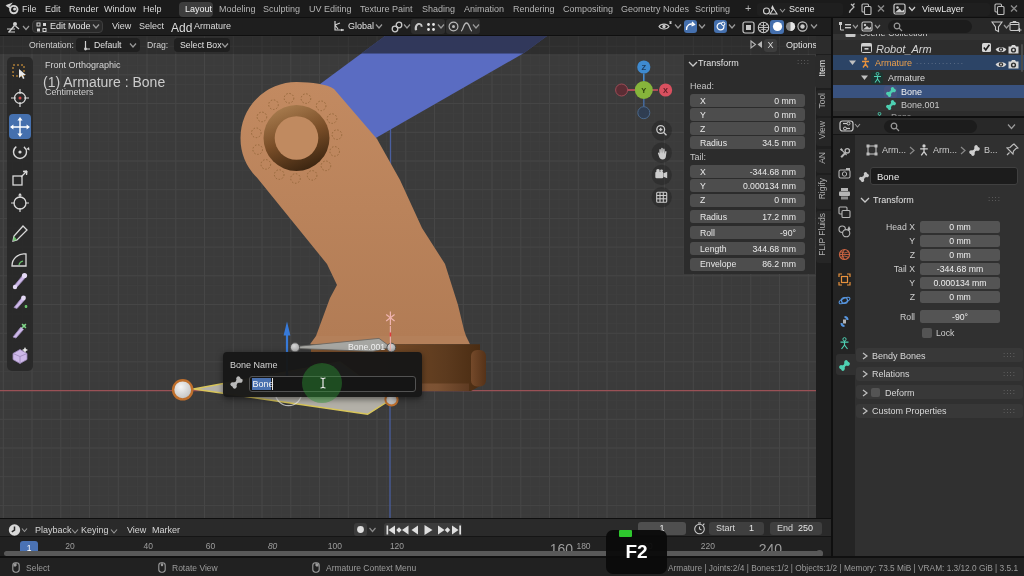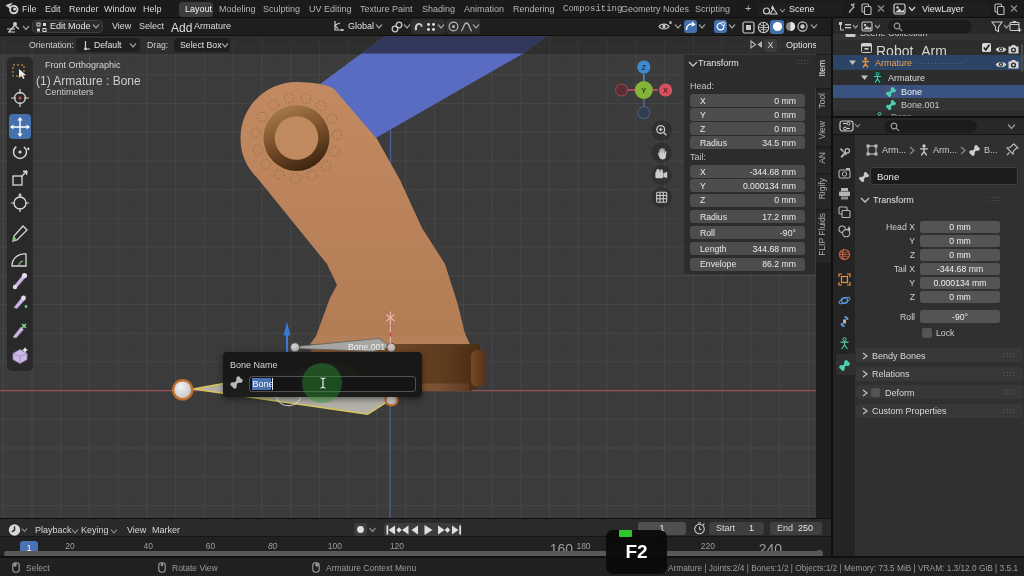--- a/index.html
+++ b/index.html
@@ -28,21 +28,21 @@
     <div class="t" style="left:143px;top:4px;font-size:9px;color:#d8d8d8;">Help</div>
     <div class="abs" style="left:179px;top:1.5px;width:34px;height:15px;background:#3d3d3d;border-radius:4px;"></div>
     <div class="t" style="left:185px;top:4px;font-size:9px;color:#f2f2f2;">Layout</div>
     <div class="t" style="left:219px;top:4px;font-size:9px;color:#b4b4b4;">Modeling</div>
     <div class="t" style="left:263px;top:4px;font-size:9px;color:#b4b4b4;">Sculpting</div>
     <div class="t" style="left:309px;top:4px;font-size:9px;color:#b4b4b4;">UV Editing</div>
     <div class="t" style="left:360px;top:4px;font-size:9px;color:#b4b4b4;">Texture Paint</div>
     <div class="t" style="left:422px;top:4px;font-size:9px;color:#b4b4b4;">Shading</div>
     <div class="t" style="left:464px;top:4px;font-size:9px;color:#b4b4b4;">Animation</div>
     <div class="t" style="left:513px;top:4px;font-size:9px;color:#b4b4b4;">Rendering</div>
-    <div class="t" style="left:563px;top:4px;font-size:9px;color:#b4b4b4;font-family:Liberation Mono, monospace;">Compositing</div>
+    <div class="t" style="left:563px;top:4px;font-size:9px;color:#b4b4b4;">Compositing</div>
     <div class="t" style="left:621px;top:4px;font-size:9px;color:#b4b4b4;">Geometry Nodes</div>
     <div class="t" style="left:695px;top:4px;font-size:9px;color:#b4b4b4;">Scripting</div>
     <div class="t" style="left:745px;top:2px;font-size:11px;color:#b4b4b4;">+</div>
 
     <div class="abs" style="left:757px;top:2.5px;width:86px;height:13px;background:#1f1f1f;border-radius:3px;"></div>
     <svg class="abs" style="left:762px;top:3.5px;" width="24" height="12" viewBox="0 0 24 12">
       <circle cx="4.5" cy="7" r="3" fill="none" stroke="#d0d0d0" stroke-width="1.1"></circle>
       <path d="M8,10 L11.5,4.5 L15,10 Z" fill="none" stroke="#d0d0d0" stroke-width="1.1"></path>
       <path d="M10.5,1 l1.2,2.4 a1.35,1.35 0 1 1 -2.4,0 Z" fill="#d0d0d0"></path>
       <path d="M18,5 l2.5,3 2.5,-3" stroke="#9a9a9a" stroke-width="1.1" fill="none"></path>
@@ -605,21 +605,21 @@
       <g transform="translate(0,283.5)">
         <path d="M4,9 L11,5 L18,9 L18,15 L11,19 L4,15 Z" fill="#cdb8e8" stroke="#9a86b8" stroke-width="0.8"></path>
         <path d="M4,9 L11,12 L18,9 M11,12 L11,19" fill="none" stroke="#9a86b8" stroke-width="0.8"></path>
         <path d="M16,2.5 l1,2 2,1 -2,1 -1,2 -1,-2 -2,-1 2,-1 Z" fill="#e8e8e8"></path>
       </g>
     </svg>
   </div>
 
   <div id="vptext">
     <div class="t" style="left:45px;top:60px;font-size:9px;color:#d6d6d6;">Front Orthographic</div>
-    <div class="t" style="left:36px;top:74px;font-size:12px;color:#cccccc;">(1) Armature : Bone</div>
+    <div class="t" style="left:43px;top:74px;font-size:14px;color:#cccccc;">(1) Armature : Bone</div>
     <div class="t" style="left:45px;top:87px;font-size:9px;color:#cccccc;">Centimeters</div>
   </div>
 
   <div id="npanel">
     <div class="abs" style="left:683.5px;top:54.5px;width:131.5px;height:219px;background:rgba(43,43,43,0.97);"></div>
     <svg class="abs" style="left:688px;top:59.5px;" width="10" height="8">
         <path d="M1,2 l4,4 4,-4" stroke="#c8c8c8" stroke-width="1.3" fill="none"></path>
       </svg>
     <div class="t" style="left:698px;top:58px;font-size:9px;color:#e3e3e3;">Transform</div>
     <div class="t" style="left:797px;top:57px;font-size:8px;color:#777;letter-spacing:1px;">::::</div>
@@ -738,21 +738,21 @@
             <rect x="0.5" y="2" width="10" height="6" rx="1" fill="#c9c9c9"></rect>
             <rect x="1.5" y="0.5" width="4" height="2" fill="#c9c9c9"></rect>
           </svg>
         </div>
         <div class="abs" style="left:833px;top:40px;width:191px;height:15px;background:#2d2d2d;"></div>
         <svg class="abs" style="left:861px;top:43px;" width="11" height="10" viewBox="0 0 11 10">
           <rect x="0.5" y="0.5" width="10" height="9" rx="1" fill="none" stroke="#cfcfcf" stroke-width="1"></rect>
           <rect x="0.5" y="0.5" width="10" height="3" fill="#cfcfcf"></rect>
           <rect x="3.5" y="5" width="4" height="1.6" fill="#cfcfcf"></rect>
         </svg>
-        <div class="t" style="left:876px;top:43px;font-size:14px;color:#d4d4d4;">Robot_Arm</div>
+        <div class="t" style="left:876px;top:43px;font-size:11px;color:#d4d4d4;font-style:italic;">Robot_Arm</div>
         <div class="abs" style="left:982px;top:43px;width:9px;height:9px;background:#d6d6d6;border-radius:1.5px;"></div>
         <svg class="abs" style="left:982px;top:43px;" width="9" height="9" viewBox="0 0 10 10">
           <path d="M2,5 l2.2,2.7 L8.2,2" stroke="#1c1c1c" stroke-width="1.8" fill="none"></path>
         </svg>
         <svg class="abs" style="left:995px;top:45px;" width="12" height="9" viewBox="0 0 13 10">
           <path d="M0.5,5 C2.5,1.2 10.5,1.2 12.5,5 C10.5,8.8 2.5,8.8 0.5,5 Z" fill="#d6d6d6"></path>
           <circle cx="6.5" cy="5" r="2.4" fill="#2b2b2b"></circle>
           <circle cx="6.5" cy="5" r="1" fill="#d6d6d6"></circle>
         </svg>
         <svg class="abs" style="left:1008px;top:43.5px;" width="11" height="10" viewBox="0 0 11 10">

